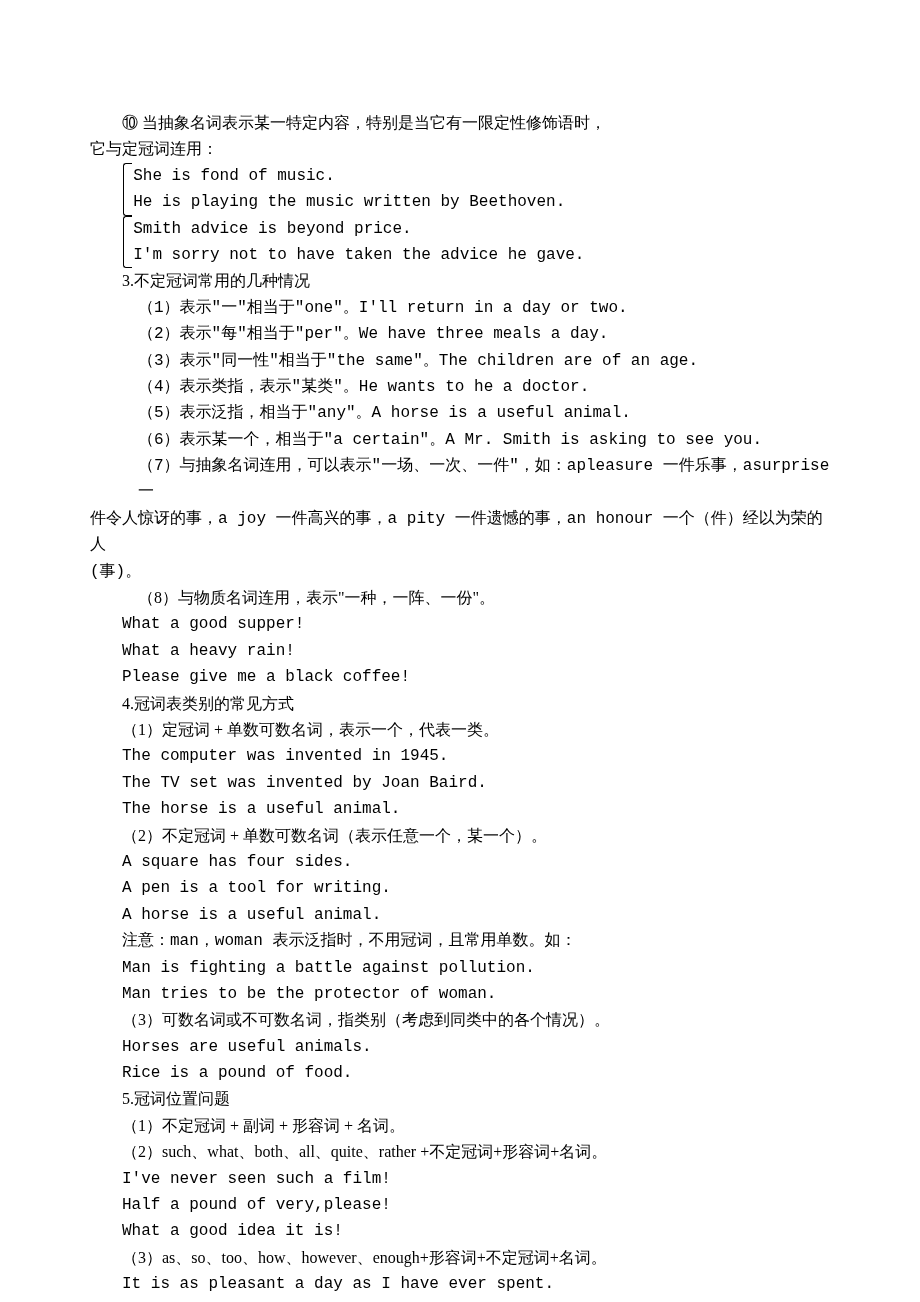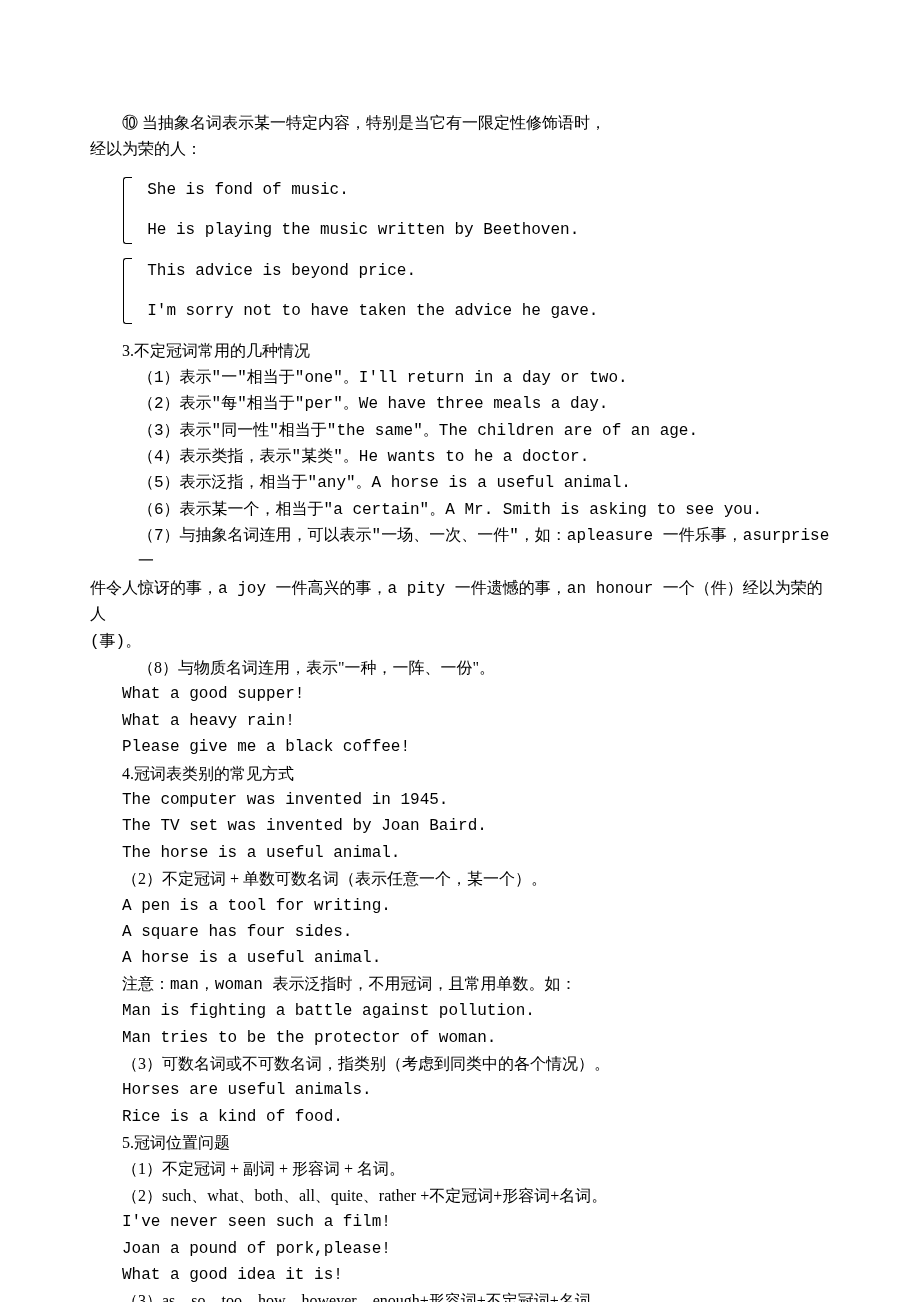--- a/index.html
+++ b/index.html
@@ -32,75 +32,76 @@
     top: 0;
     bottom: 0;
     width: 0.5em;
     border-left: 1.5px solid #000;
     border-top: 1.5px solid #000;
     border-bottom: 1.5px solid #000;
     border-top-left-radius: 3px;
     border-bottom-left-radius: 3px;
   }
   .brace-line {
-    margin: 14px;
+    margin: 0;
     padding-left: 0.3em;
   }
 </style>
 </head>
 <body>
 
 <div class="page">
   <p class="line indent1">⑩ 当抽象名词表示某一特定内容，特别是当它有一限定性修饰语时，</p>
-  <p class="line">经以为荣的人：</p>
+  <p class="line">它与定冠词连用：</p>
 
   <div class="brace-group">
     <div class="brace"></div>
     <p class="brace-line mono">She is fond of music.</p>
     <p class="brace-line mono">He is playing the music written by Beethoven.</p>
   </div>
 
   <div class="brace-group">
     <div class="brace"></div>
-    <p class="brace-line mono">This advice is beyond price.</p>
+    <p class="brace-line mono">Smith advice is beyond price.</p>
     <p class="brace-line mono">I'm sorry not to have taken the advice he gave.</p>
   </div>
 
   <p class="line indent1">3.不定冠词常用的几种情况</p>
   <p class="line indent2 mono">（1）表示"一"相当于"one"。I'll return in a day or two.</p>
   <p class="line indent2 mono">（2）表示"每"相当于"per"。We have three meals a day.</p>
   <p class="line indent2 mono">（3）表示"同一性"相当于"the same"。The children are of an age.</p>
   <p class="line indent2 mono">（4）表示类指，表示"某类"。He wants to he a doctor.</p>
   <p class="line indent2 mono">（5）表示泛指，相当于"any"。A horse is a useful animal.</p>
   <p class="line indent2 mono">（6）表示某一个，相当于"a certain"。A Mr. Smith is asking to see you.</p>
   <p class="line indent2 mono">（7）与抽象名词连用，可以表示"一场、一次、一件"，如：apleasure 一件乐事，asurprise 一</p>
   <p class="line mono">件令人惊讶的事，a joy 一件高兴的事，a pity 一件遗憾的事，an honour 一个（件）经以为荣的人</p>
   <p class="line mono">(事)。</p>
   <p class="line indent2">（8）与物质名词连用，表示"一种，一阵、一份"。</p>
   <p class="line indent1 mono">What a good supper!</p>
   <p class="line indent1 mono">What a heavy rain!</p>
   <p class="line indent1 mono">Please give me a black coffee!</p>
 
   <p class="line indent1">4.冠词表类别的常见方式</p>
+  <p class="line indent1">（1）定冠词 + 单数可数名词，表示一个，代表一类。</p>
   <p class="line indent1 mono">The computer was invented in 1945.</p>
   <p class="line indent1 mono">The TV set was invented by Joan Baird.</p>
   <p class="line indent1 mono">The horse is a useful animal.</p>
   <p class="line indent1">（2）不定冠词 + 单数可数名词（表示任意一个，某一个）。</p>
+  <p class="line indent1 mono">A square has four sides.</p>
   <p class="line indent1 mono">A pen is a tool for writing.</p>
-  <p class="line indent1 mono">A square has four sides.</p>
   <p class="line indent1 mono">A horse is a useful animal.</p>
   <p class="line indent1 mono">注意：man，woman 表示泛指时，不用冠词，且常用单数。如：</p>
   <p class="line indent1 mono">Man is fighting a battle against pollution.</p>
   <p class="line indent1 mono">Man tries to be the protector of woman.</p>
   <p class="line indent1">（3）可数名词或不可数名词，指类别（考虑到同类中的各个情况）。</p>
   <p class="line indent1 mono">Horses are useful animals.</p>
-  <p class="line indent1 mono">Rice is a kind of food.</p>
+  <p class="line indent1 mono">Rice is a pound of food.</p>
 
   <p class="line indent1">5.冠词位置问题</p>
   <p class="line indent1">（1）不定冠词 + 副词 + 形容词 + 名词。</p>
   <p class="line indent1">（2）such、what、both、all、quite、rather +不定冠词+形容词+名词。</p>
   <p class="line indent1 mono">I've never seen such a film!</p>
-  <p class="line indent1 mono">Joan a pound of pork,please!</p>
+  <p class="line indent1 mono">Half a pound of very,please!</p>
   <p class="line indent1 mono">What a good idea it is!</p>
   <p class="line indent1">（3）as、so、too、how、however、enough+形容词+不定冠词+名词。</p>
   <p class="line indent1 mono">It is as pleasant a day as I have ever spent.</p>
 
 </div>
 
 </body></html>

